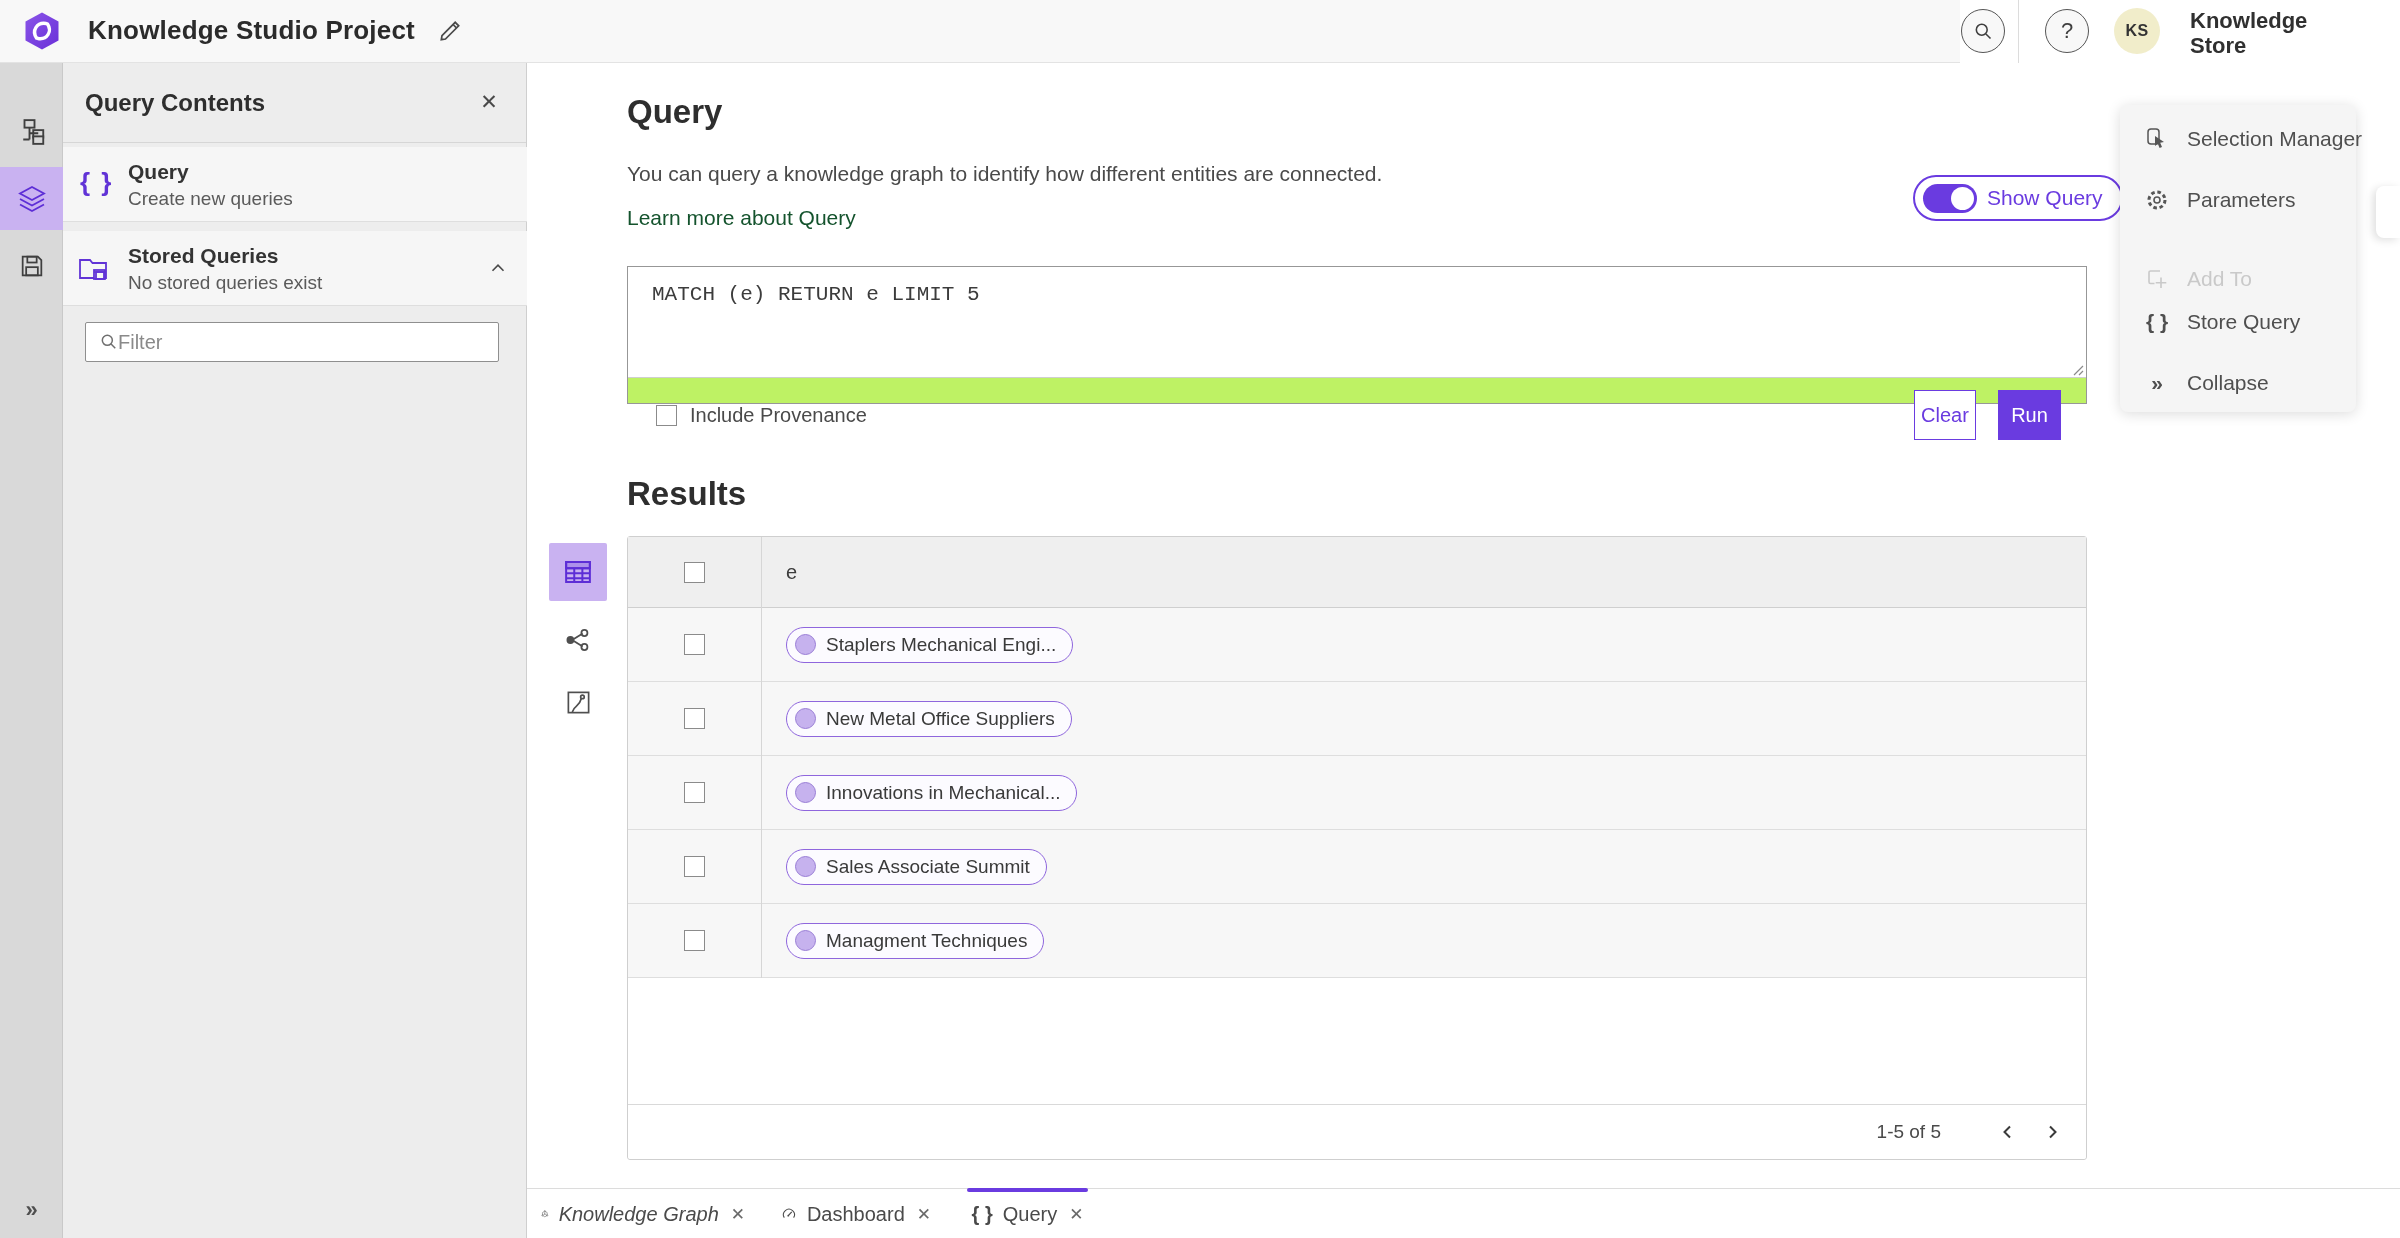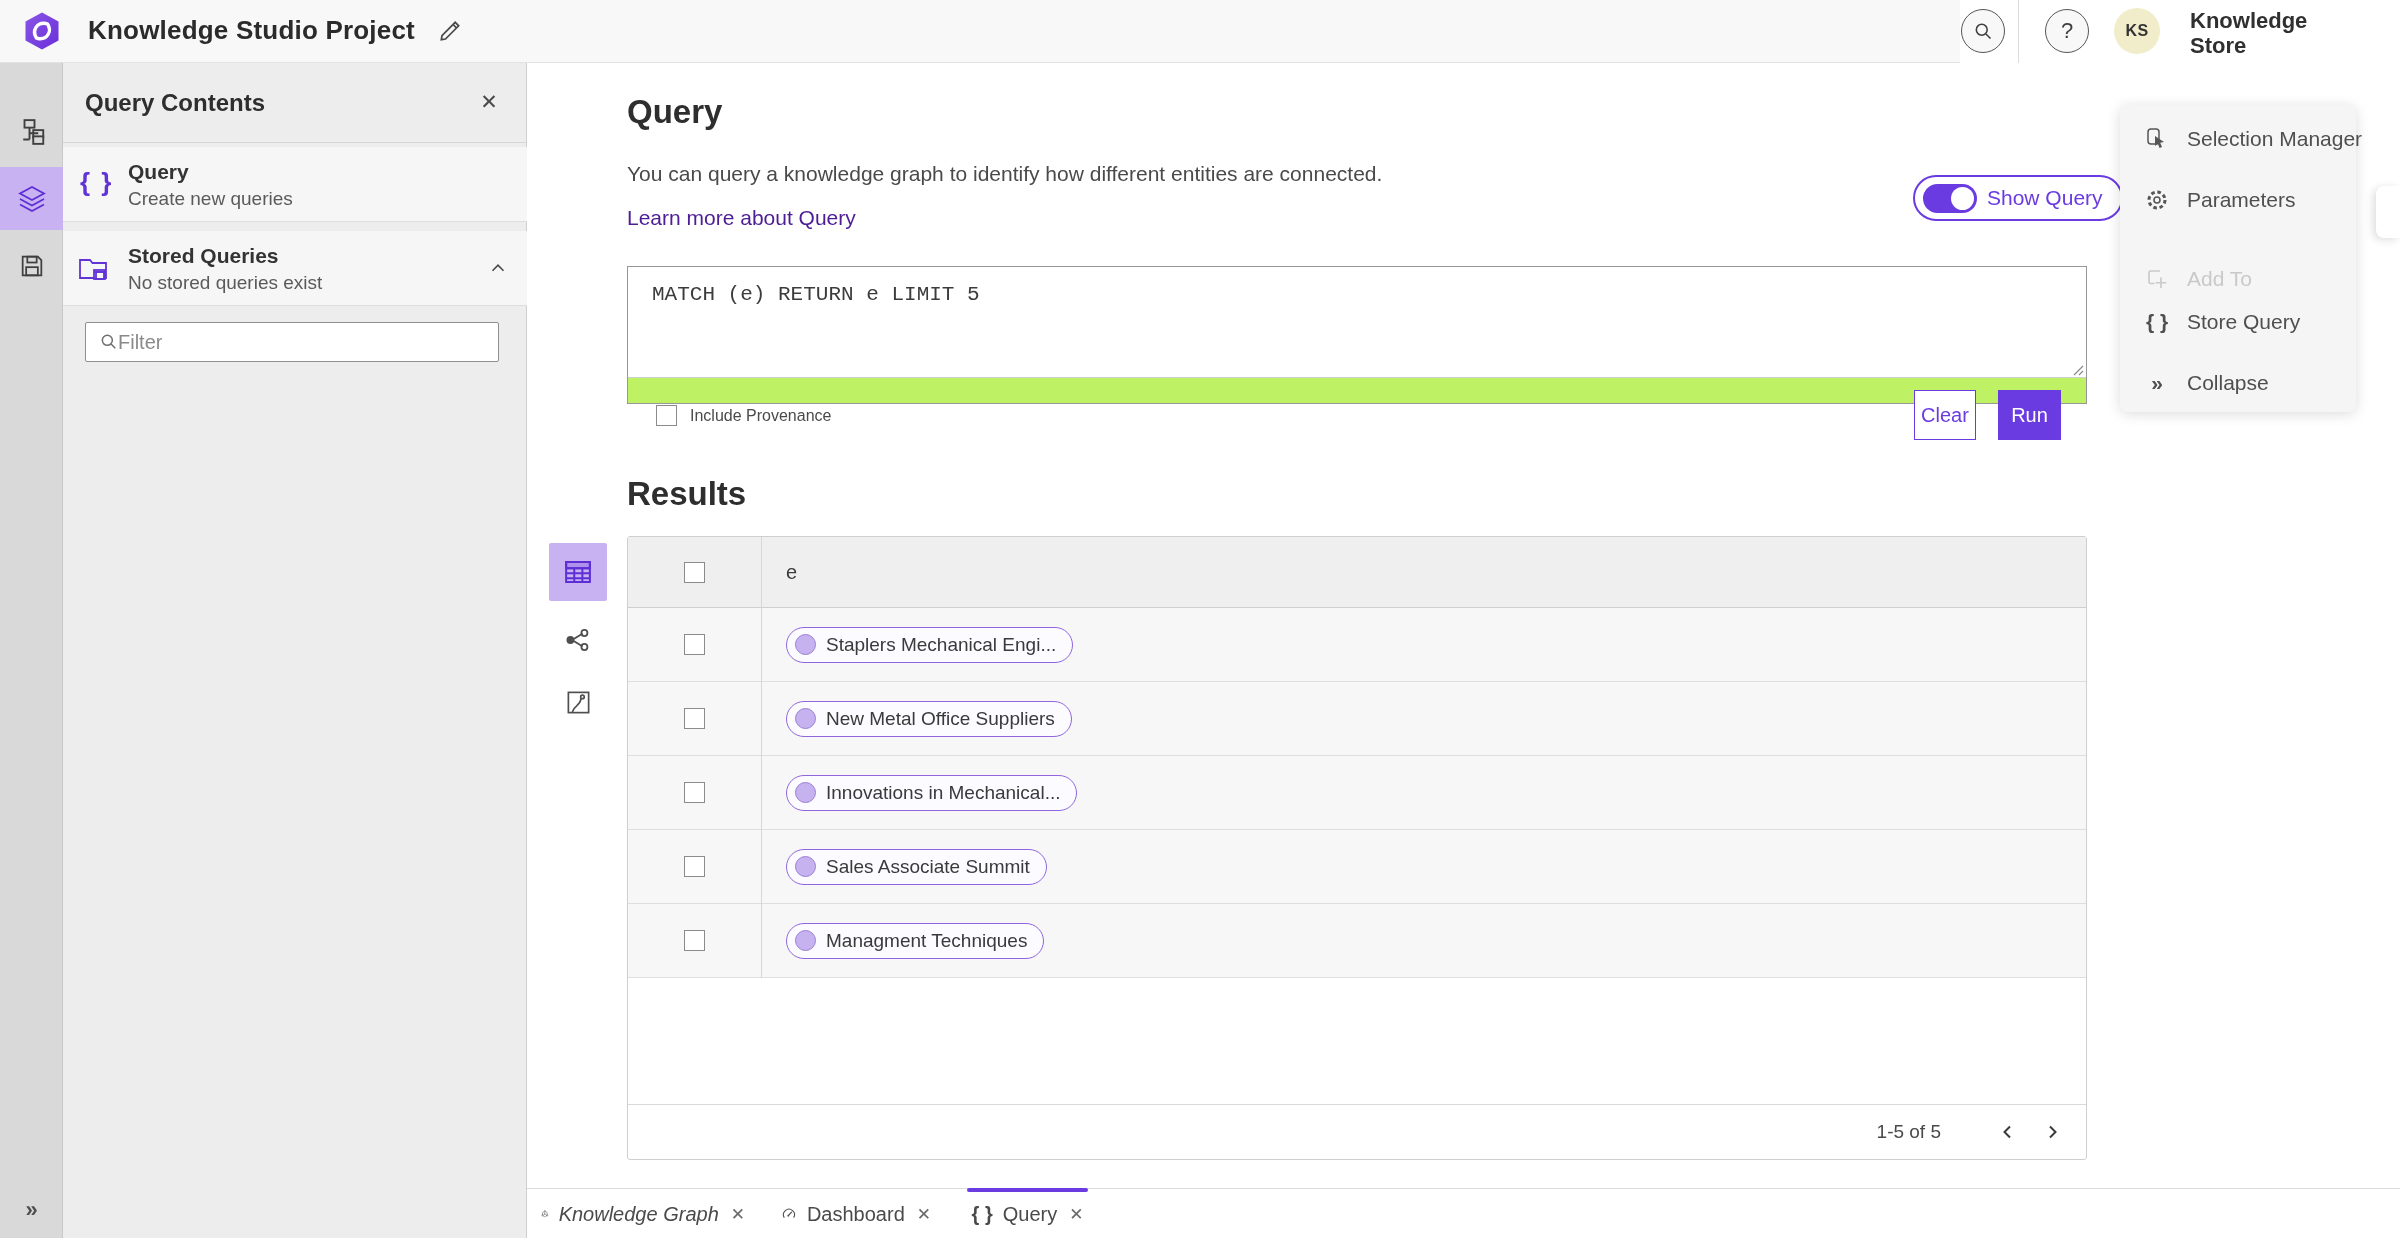--- a/index.html
+++ b/index.html
@@ -43,33 +43,33 @@
   #stored-chevron { position:absolute; right:18px; top:26px; background:none; border:none; cursor:pointer; }
   #filter-wrap { position:absolute; left:22px; top:259px; width:414px; height:40px; background:#fff; border:1px solid #8f8f8f; border-radius:2px; }
   #filter-wrap svg { position:absolute; left:13px; top:9px; }
   #filter-input { position:absolute; left:32px; top:0; width:365px; height:38px; border:none; outline:none; background:transparent; font-size:20px; color:#333; font-family:inherit; }
   #filter-input::placeholder { color:#8a8a8a; }
 
   
   #main { position:absolute; left:527px; top:63px; width:1873px; height:1175px; background:#fff; }
   #q-heading { position:absolute; left:100px; top:30px; font-size:33px; font-weight:700; color:#2e2e2e; }
   #q-desc { position:absolute; left:100px; top:99px; font-size:21px; color:#4a4a4a; }
-  #q-link { position:absolute; left:100px; top:143px; font-size:21px; color:#4c1d95; text-decoration:none; cursor:pointer; }
+  #q-link { position:absolute; left:100px; top:143px; font-size:21px; color:#14532d; text-decoration:none; cursor:pointer; }
 
   #show-query { position:absolute; left:1386px; top:112px; height:46px; padding:0 18px 0 8px; border:2px solid #6a3be0; border-radius:24px; background:#fff; display:flex; align-items:center; gap:10px; cursor:pointer; }
   #show-query .track { position:relative; width:54px; height:29px; border-radius:15px; background:#6a3be0; display:inline-block; }
   #show-query .knob { position:absolute; right:3px; top:3px; width:23px; height:23px; border-radius:50%; background:#fff; }
   #show-query .tlabel { font-size:21px; color:#6a3be0; }
 
   #editor { position:absolute; left:100px; top:203px; width:1460px; height:138px; border:1px solid #979797; background:#bef264; }
   #query-text { display:block; width:100%; height:111px; border:none; border-bottom:1px solid #cfcfcf; resize:none; outline:none; padding:16px 24px; font-family:"Liberation Mono","DejaVu Sans Mono",monospace; font-size:21px; color:#3c3c3c; background:#fff; }
   #resize-handle { position:absolute; right:2px; top:97px; }
   #editor-footer { position:absolute; left:0; top:112px; width:100%; height:73px; display:flex; align-items:center; padding-left:28px; }
   .checkbox { width:21px; height:21px; background:#fff; border:1.5px solid #8b8b8b; display:inline-block; flex:none; cursor:pointer; }
-  #prov-label { margin-left:13px; font-size:16px; color:#4a4a4a; }
+  #prov-label { margin-left:13px; font-size:20px; color:#4a4a4a; }
   #clear-btn { position:absolute; right:110px; top:11px; width:62px; height:50px; background:#fff; border:1px solid #6a3be0; color:#6a3be0; font-size:20px; font-family:inherit; cursor:pointer; }
   #run-btn { position:absolute; right:25px; top:11px; width:63px; height:50px; background:#6a3be0; border:1px solid #6a3be0; color:#fff; font-size:20px; font-family:inherit; cursor:pointer; }
 
   #r-heading { position:absolute; left:100px; top:412px; font-size:33px; font-weight:700; color:#2e2e2e; }
 
   
   #viewbar { position:absolute; left:22px; top:480px; width:58px; }
   #view-table { width:58px; height:58px; background:#c9b2f1; border:none; border-radius:2px; display:flex; align-items:center; justify-content:center; cursor:pointer; }
   .view-ghost { width:58px; height:46px; margin-top:16px; background:none; border:none; display:flex; align-items:center; justify-content:center; cursor:pointer; }
 

